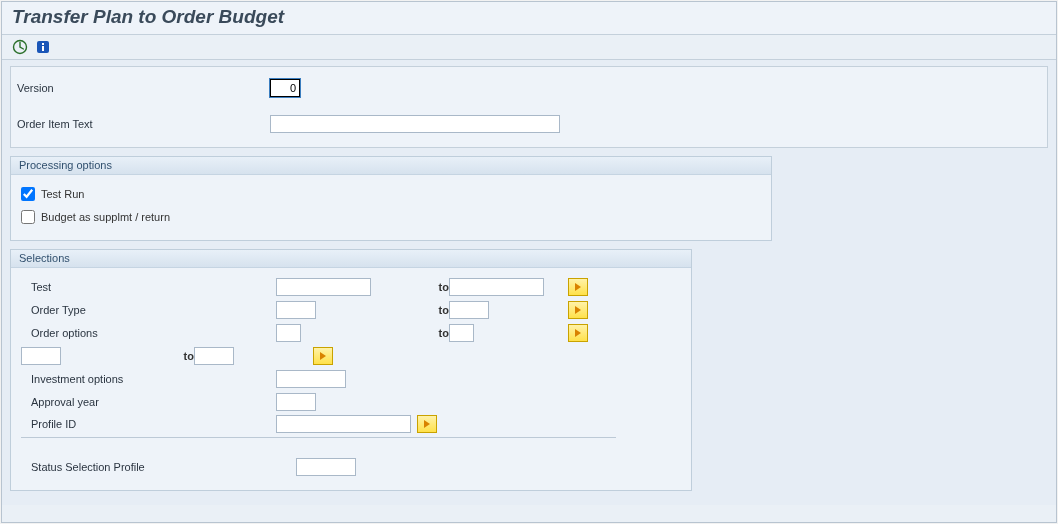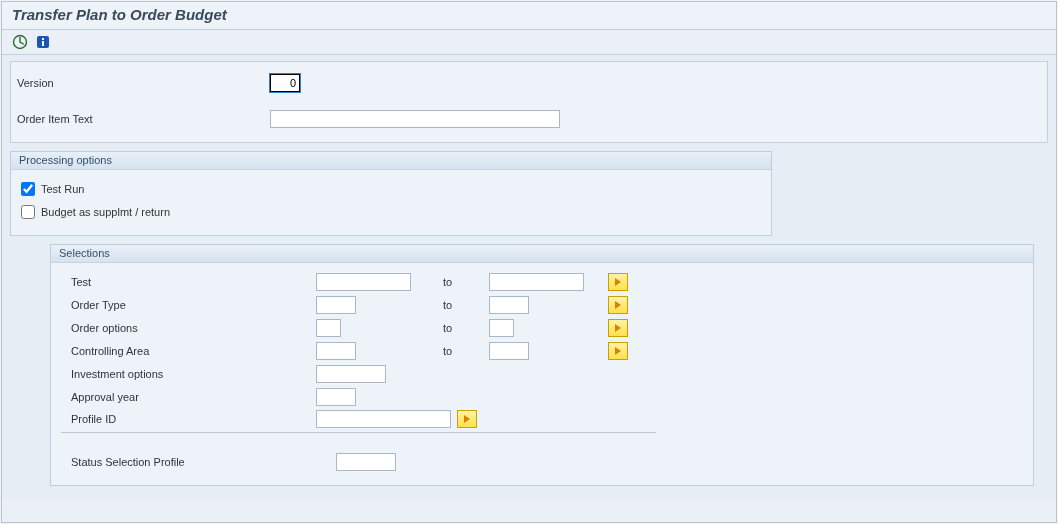--- a/index.html
+++ b/index.html
@@ -15,21 +15,21 @@
   }
   .outer {
     border: 1px solid #b8c4d0;
     width: 1056px;
     height: 522px;
     margin: 1px;
     background: #eaf0f6;
   }
   .title-bar {
     padding: 4px 10px 6px 10px;
-    font-size: 15px;
+    font-size: 19px;
     font-weight: bold;
     font-style: italic;
     color: #3a4a5a;
     border-bottom: 1px solid #c4d0db;
     background: #eef3f9;
   }
   .toolbar {
     padding: 3px 8px;
     border-bottom: 1px solid #c4d0db;
     background: #eaf0f6;
@@ -93,22 +93,23 @@
     background: #fff;
     font-size: 11px;
     padding: 0 3px;
   }
   .focus-field {
     border: 1px solid #000 !important;
     outline: 1px solid #3b7ec0;
   }
   .to-lbl {
     width: 78px;
-    text-align: left;
-    padding-left: 32px;
+    text-align: right;
+    padding-left: 40px;
+    font-weight: bold;
   }
   .more-btn {
     width: 20px;
     height: 18px;
     border: 1px solid #c9a200;
     background: linear-gradient(#fff2a8, #ffe14a);
     display: inline-flex;
     align-items: center;
     justify-content: center;
     cursor: pointer;
@@ -183,21 +184,21 @@
           <input type="checkbox" class="chk" checked="" style="">
           <span>Test Run</span>
         </div>
         <div class="row">
           <input type="checkbox" class="chk" style="">
           <span>Budget as supplmt / return</span>
         </div>
       </div>
     </div>
 
-    <div class="group" style="width:984px;margin-left:40px;">
+    <div class="group" style="width:682px;">
       <div class="group-header">Selections</div>
       <div class="group-body">
 
         <div class="row">
           <div class="lbl-sel">Test</div>
           <input type="text" style="width: 95px;" value="">
           <div class="to-lbl">to</div>
           <input type="text" style="width: 95px;" value="">
           <button class="more-btn">
             <span class="arrow-right"></span>
@@ -218,21 +219,20 @@
           <div class="lbl-sel">Order options</div>
           <input type="text" style="width: 25px;" value="">
           <div class="to-lbl" style="margin-left:70px;">to</div>
           <input type="text" style="width: 25px;" value="">
           <button class="more-btn" style="margin-left:94px;">
             <span class="arrow-right"></span>
           </button>
         </div>
 
         <div class="row">
-          <div class="lbl-sel">Controlling Area</div>
           <input type="text" style="width: 40px;" value="">
           <div class="to-lbl" style="margin-left:55px;">to</div>
           <input type="text" style="width: 40px;" value="">
           <button class="more-btn" style="margin-left:79px;">
             <span class="arrow-right"></span>
           </button>
         </div>
 
         <div class="row">
           <div class="lbl-sel">Investment options</div>

